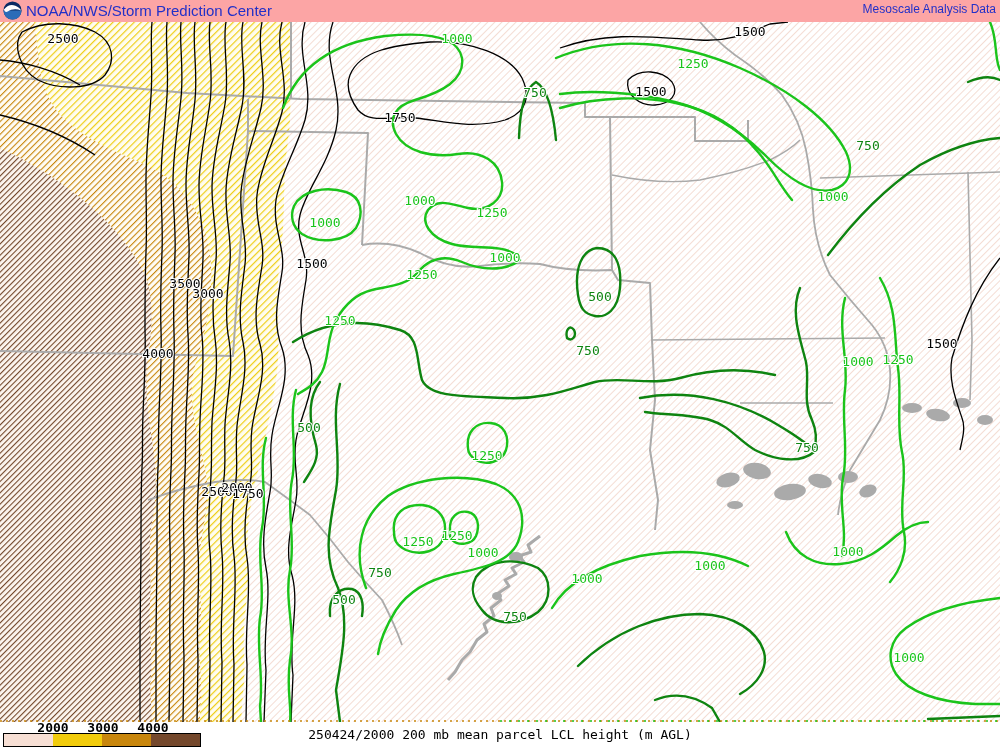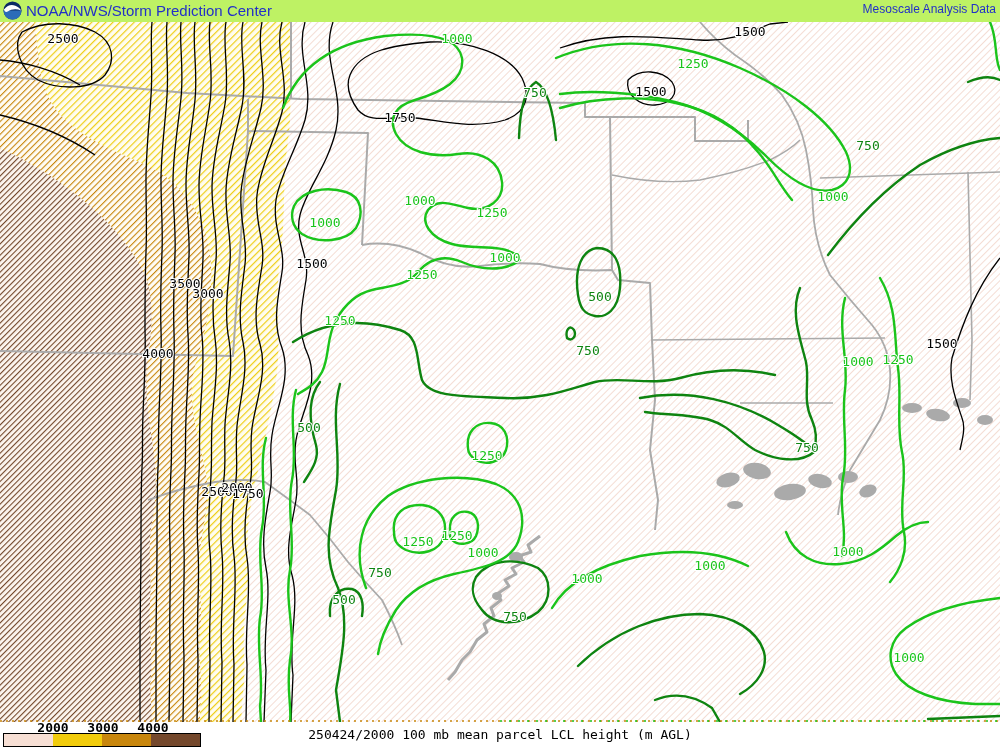--- a/index.html
+++ b/index.html
@@ -1,18 +1,18 @@
 <!DOCTYPE html>
 <html><head>
 <meta charset="utf-8">
 <style>
   html,body{margin:0;padding:0;background:#fff;}
   body{width:1000px;height:750px;overflow:hidden;font-family:"Liberation Sans",sans-serif;}
   
-  #header{height:22px;width:1000px;background:#bef264;position:relative;}
+  #header{height:22px;width:1000px;background:#fca5a5;position:relative;}
   #noaa-logo{position:absolute;left:3px;top:1px;width:19px;height:19px;}
   #hdr-left{position:absolute;left:26px;top:2px;font-size:15px;color:#2230C8;letter-spacing:0;}
   #hdr-right{position:absolute;right:4px;top:2px;font-size:12px;color:#2230C8;}
   
   #map-wrap{position:relative;width:1000px;height:700px;}
   svg text.clabel{font-family:"DejaVu Sans Mono",monospace;font-size:13px;paint-order:stroke;stroke:#ffffff;stroke-width:2px;}
   
   #footer{position:relative;height:28px;width:1000px;background:#fff;
           font-family:"DejaVu Sans Mono",monospace;}
   #legend-bar{position:absolute;left:3px;top:11px;height:12px;display:flex;border:1px solid #000;}
@@ -209,14 +209,14 @@
       <div class="seg" style="background: rgb(247, 223, 212);"></div>
       <div class="seg" style="background: rgb(242, 204, 12);"></div>
       <div class="seg" style="background: rgb(200, 134, 12);"></div>
       <div class="seg" style="background: rgb(116, 72, 44);"></div>
     </div>
   <div id="legend-ticks">
       <div class="legend-tick" style="left: 31px;">2000</div>
       <div class="legend-tick" style="left: 81px;">3000</div>
       <div class="legend-tick" style="left: 131px;">4000</div>
     </div>
-  <div id="caption">250424/2000 100 mb mean parcel LCL height (m AGL)</div>
+  <div id="caption">250424/2000 200 mb mean parcel LCL height (m AGL)</div>
 </div>
 
 </body></html>

